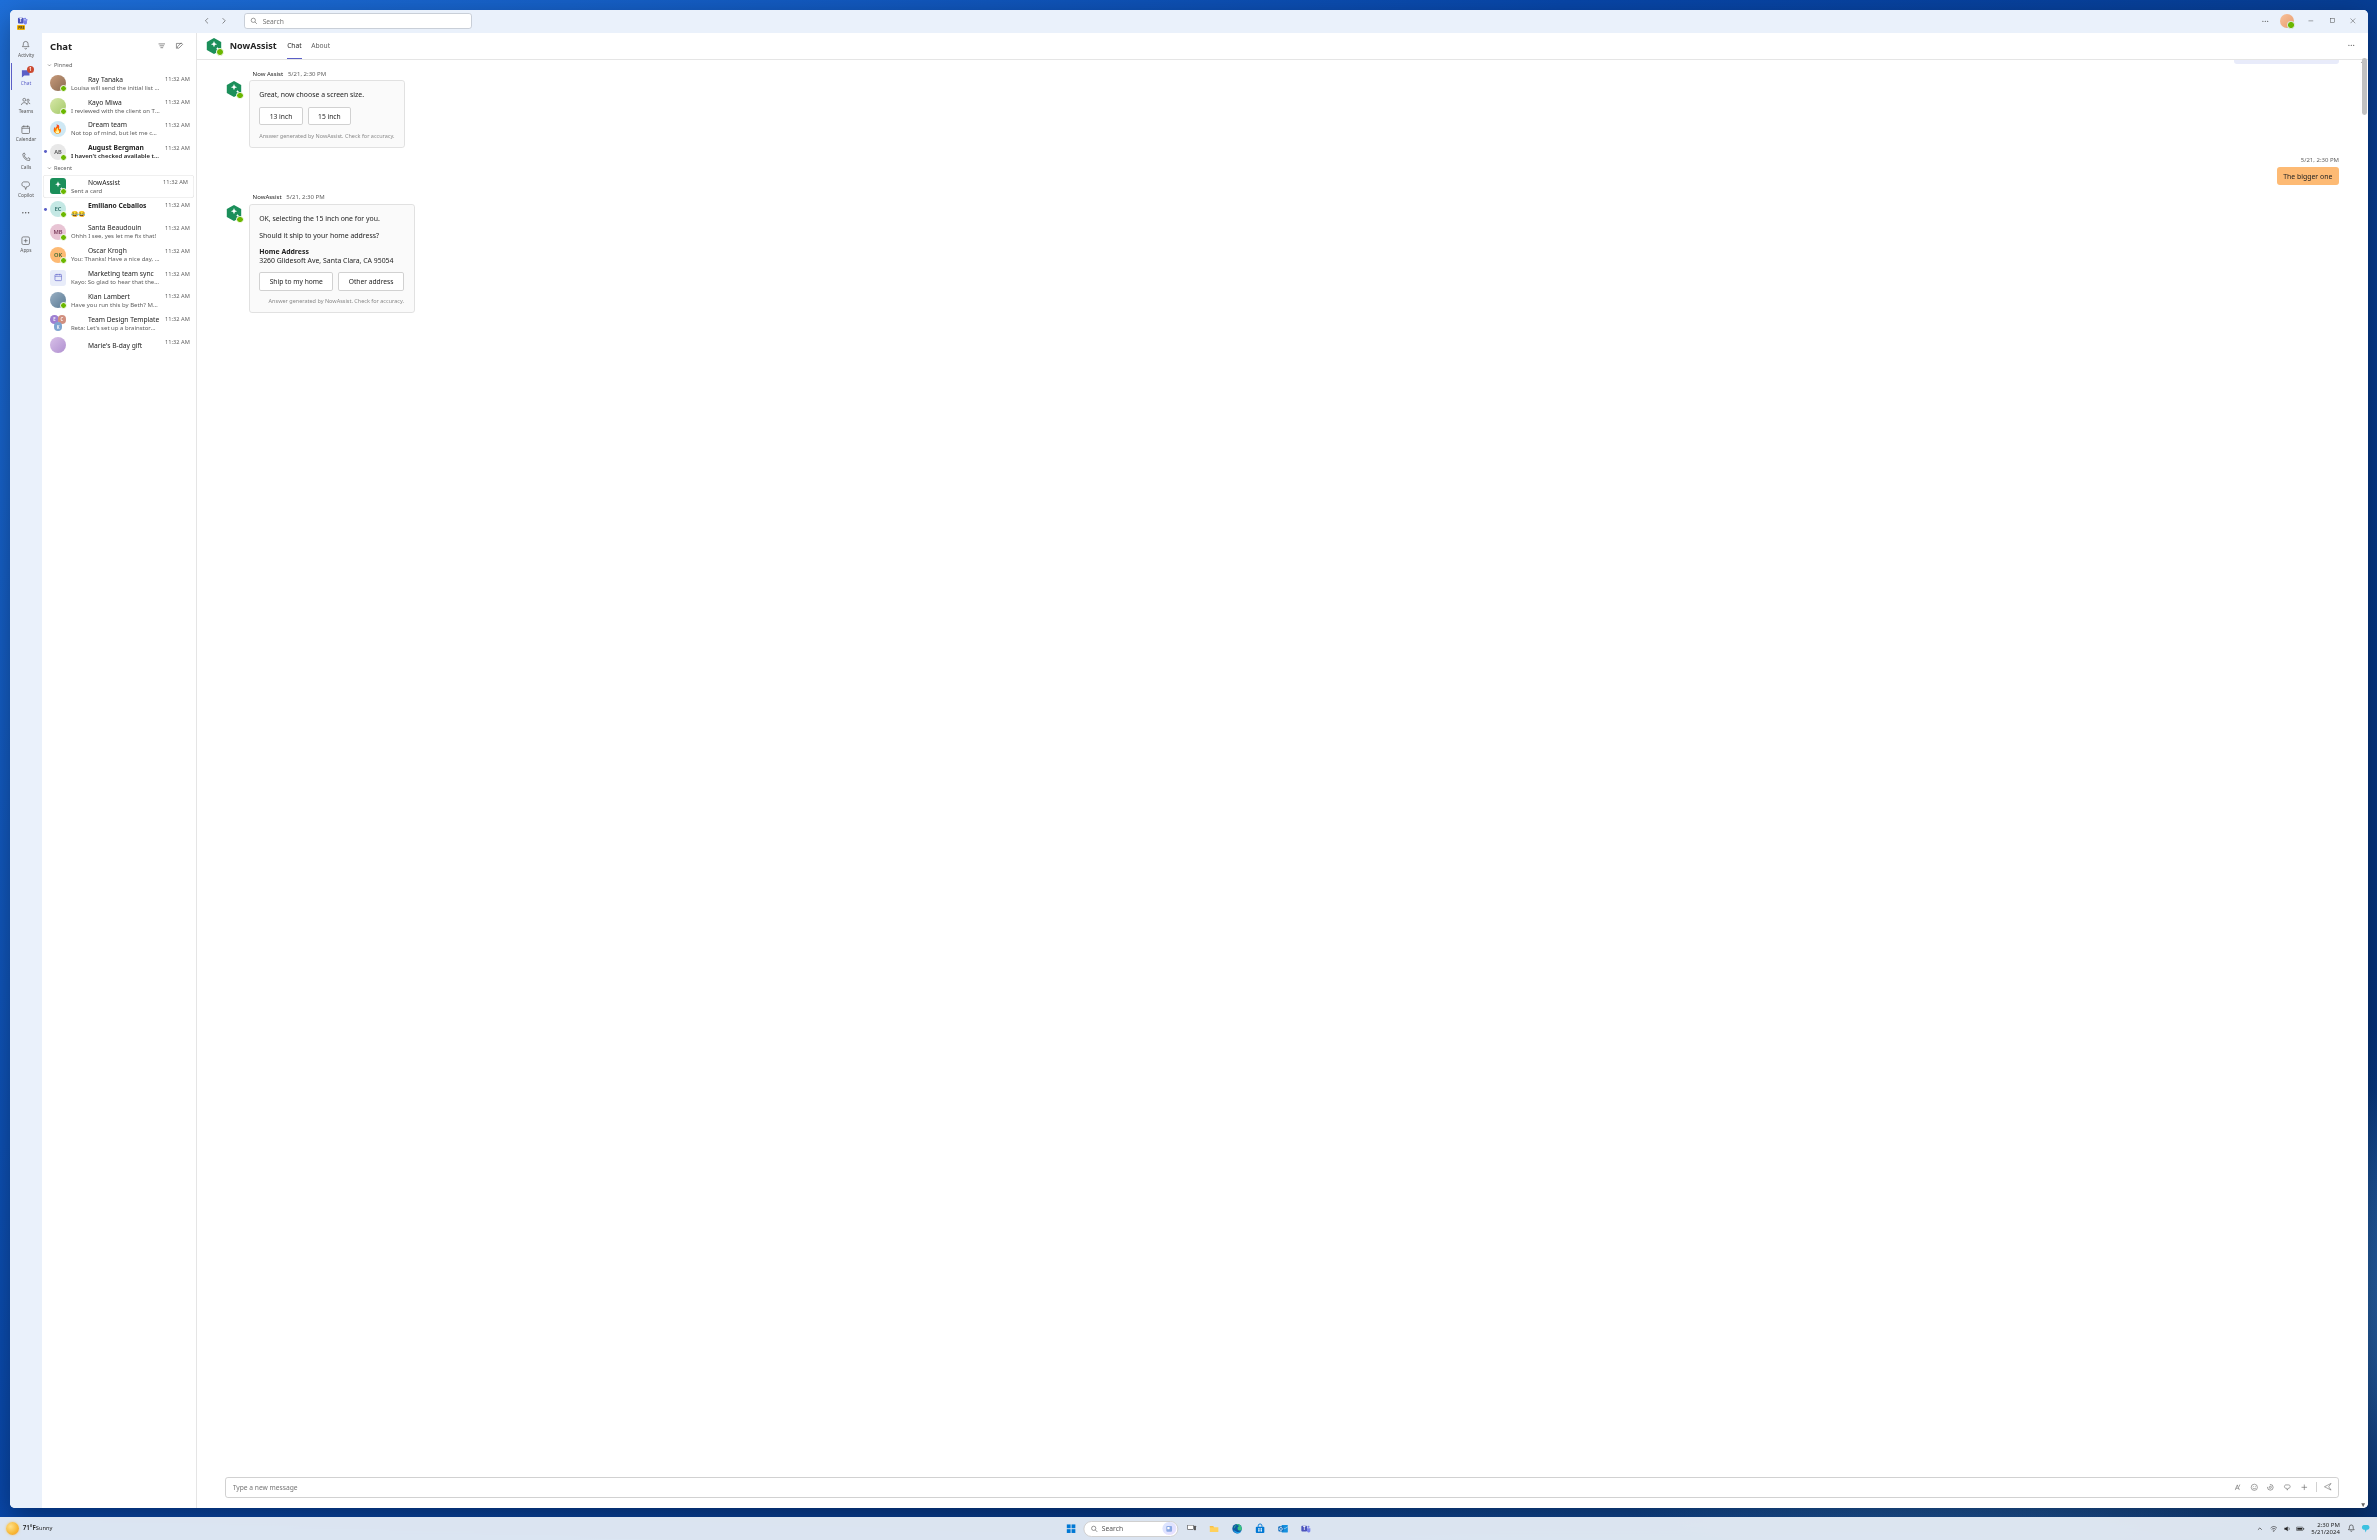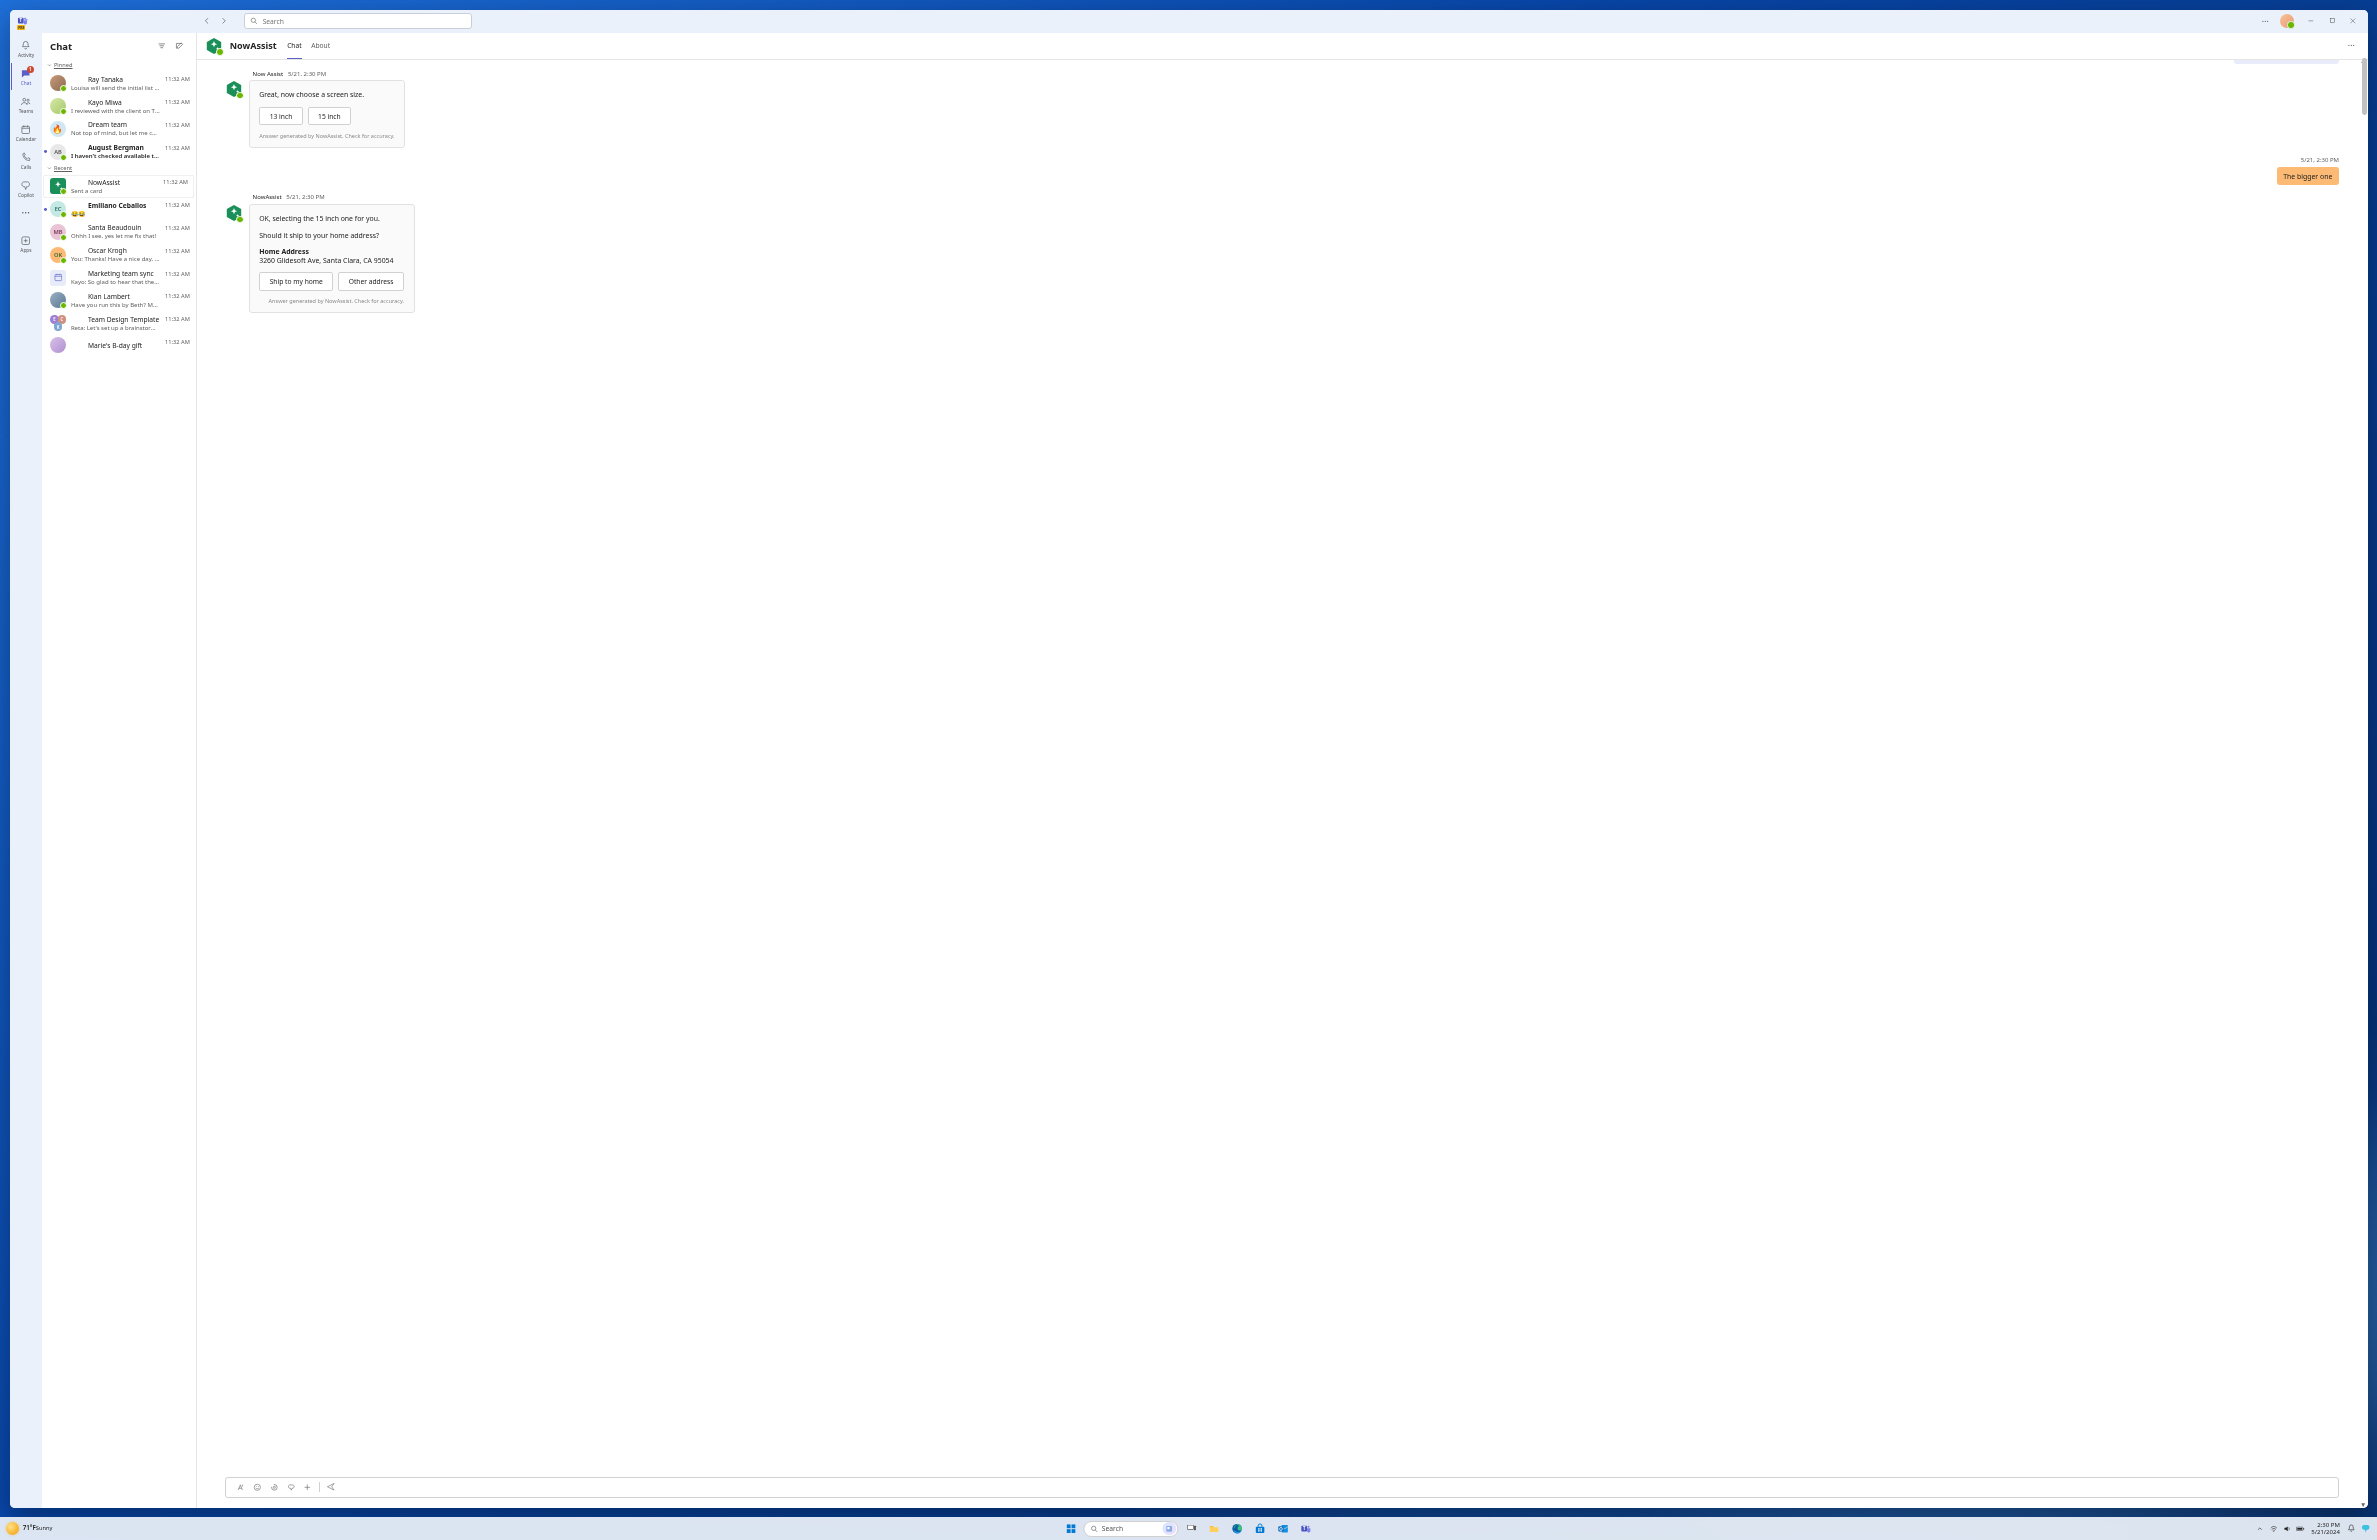--- a/index.html
+++ b/index.html
@@ -40,21 +40,21 @@
 .rail-item svg{width:11.4px;height:11.4px;}
 .rail-item .label{font-size:4.8px;}
 .rail-item .badge{position:absolute;top:2.4px;right:6.7px;min-width:7.1px;height:7.1px;background:#cc4a31;color:#fff;border-radius:3.8px;font-size:4.8px;display:flex;align-items:center;justify-content:center;padding:0 1.4px;font-weight:600;}
 .rail-sep{height:5.7px;}
 
 
 .listpanel{width:155px;background:#fff;border-right:0.5px solid #e5e5e5;display:flex;flex-direction:column;min-height:0;}
 .listpanel-header{height:27.6px;display:flex;align-items:center;padding:0 8.6px;gap:3.8px;}
 .listpanel-header h1{font-size:9.5px;font-weight:700;color:#242424;flex:1;}
 .listpanel-header .ico{width:14.3px;height:14.3px;display:flex;align-items:center;justify-content:center;cursor:pointer;color:#555;border-radius:1.9px;}
-.section-hdr{padding:1px 5.7px 2.9px;display:flex;align-items:center;gap:1.9px;color:#616161;font-size:5.7px;cursor:pointer;text-decoration:underline;}
+.section-hdr{padding:1px 5.7px 2.9px;display:flex;align-items:center;gap:1.9px;color:#616161;font-size:5.7px;cursor:pointer;}
 .section-hdr svg{width:4.8px;height:4.8px;}
 .chat-list{flex:1;overflow-y:auto;}
 .chat-row{display:flex;align-items:center;gap:4.8px;padding:2.9px 5.7px 2.9px 8.6px;cursor:pointer;position:relative;}
 .chat-row.selected{background:#fff;box-shadow:inset 0 0 0 0.5px #e1e1e1;border-radius:2.9px;margin:0 1.9px;padding-left:6.7px;}
 .chat-row .dot{width:2.9px;height:2.9px;border-radius:50%;background:#5b5fc7;position:absolute;left:2.9px;}
 .chat-av{width:16px;height:16px;border-radius:50%;background:#ccc;flex-shrink:0;position:relative;display:flex;align-items:center;justify-content:center;font-size:5.7px;font-weight:600;color:#333;overflow:visible;}
 .chat-av.presence::after{content:"";position:absolute;bottom:-1px;right:-1px;width:5.2px;height:5.2px;background:#6bb700;border:1px solid #fff;border-radius:50%;}
 .chat-av.hex{border-radius:2.9px;background:#1b8f5a;}
 .chat-av.hex svg{width:16px;height:16px;}
 .chat-av.cal{border-radius:2.9px;background:#e8ecf9;color:#5b5fc7;}
@@ -499,20 +499,21 @@
               </div>
               <div class="footnote">Answer generated by NowAssist. Check for accuracy.</div>
             </div>
           </div>
         </div>
 
       </div>
 
       <div class="composer">
         <div class="composer-box">
+          <input placeholder="Type a new message" style="">
           <div class="composer-icons">
             <div class="ci">
                 <svg width="8.6" height="8.6" viewBox="0 0 18 18">
                   <path d="M5 14 9 4l4 10M6.5 11h5M14 4l-1 3" stroke="currentColor" stroke-width="1.2" fill="none" stroke-linecap="round"></path>
                 </svg>
               </div>
             <div class="ci">
                 <svg width="8.6" height="8.6" viewBox="0 0 18 18">
                   <circle cx="9" cy="9" r="6.5" stroke="currentColor" stroke-width="1.2" fill="none"></circle>
                   <circle cx="7" cy="7.5" r="0.9" fill="currentColor"></circle>

